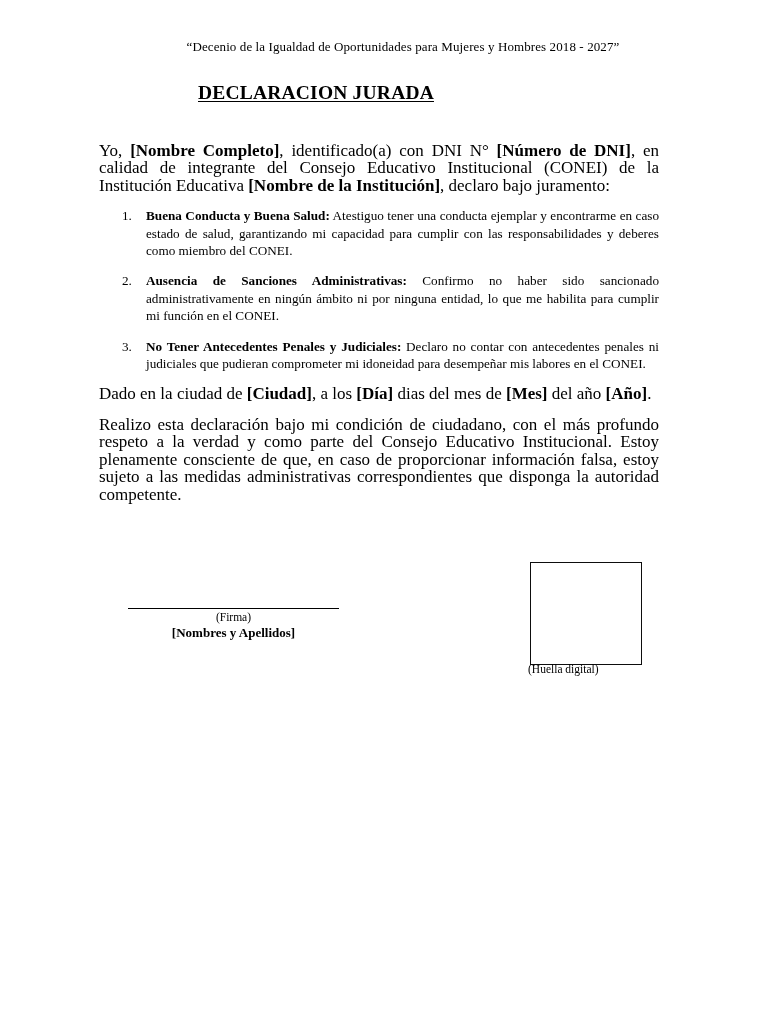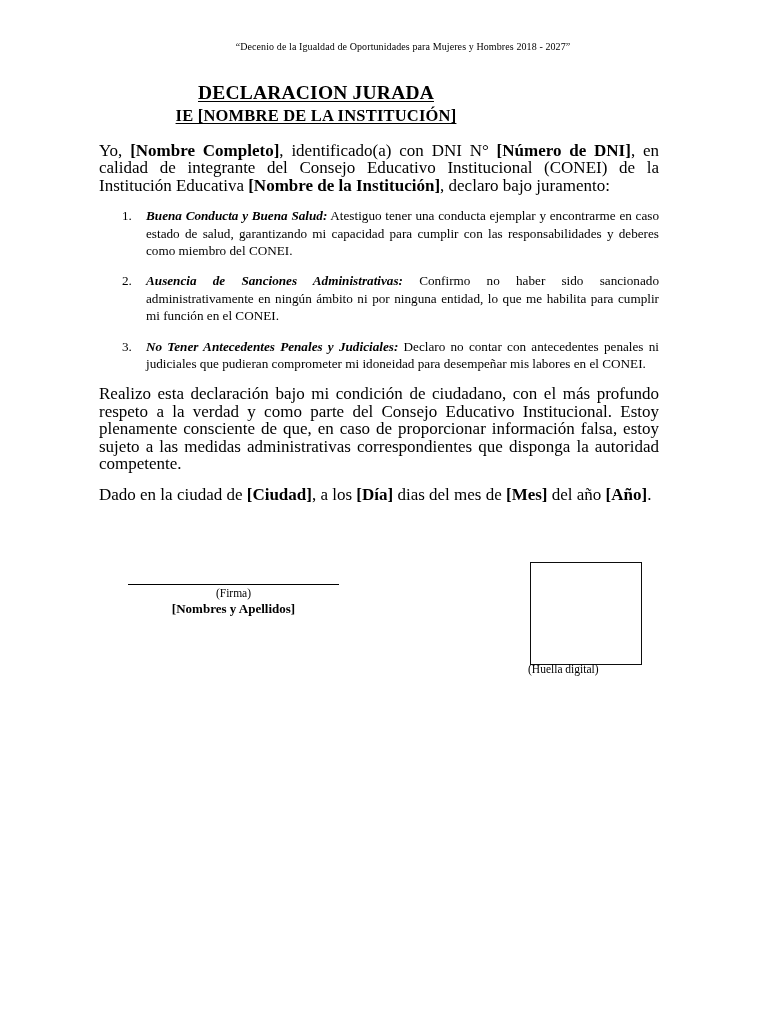--- a/index.html
+++ b/index.html
@@ -27,21 +27,21 @@
 
   
   .header-block {
     position: absolute;
     left: 0;
     top: 40px;
     width: 768px;
     text-align: center;
   }
   .header-line {
-    font-size: 10px;
+    font-size: 13px;
     line-height: 13px;
     letter-spacing: 0.1px;
     white-space: nowrap;
     padding-left: 38px;
   }
 
   
   .title-block {
     position: absolute;
     left: 0;
@@ -101,29 +101,29 @@
     text-justify: inter-word;
   }
   ol.claims li .num {
     position: absolute;
     left: 23px;
     top: 0;
     width: 18px;
     text-align: left;
     font-size: 13.2px;
   }
-  ol.claims li b { font-weight: bold; font-style: italic; }
+  ol.claims li b { font-weight: bold; }
 
   .spacer-para { margin-top: 5px; }
 
   
   .sign-block {
     position: absolute;
     left: 128px;
-    top: 584px;
+    top: 608px;
     width: 211px;
     text-align: center;
   }
   .sign-line {
     width: 211px;
     height: 0;
     border-top: 1.2px solid #000;
     margin: 0 0 1px 0;
   }
   .sign-firma {
@@ -169,36 +169,35 @@
 <body>
 
 <div class="page">
 
   <div class="header-block">
     <div class="header-line">“Decenio de la Igualdad de Oportunidades para Mujeres y Hombres 2018 - 2027”</div>
   </div>
 
   <div class="title-block">
     <div class="title-main"><span class="u">DECLARACION JURADA </span></div>
-    <div class="title-sub"><span class="u">IE [NOMBRE DE LA INSTITUCIÓN]</span></div>
   </div>
 
   <div class="body-block">
 
     <p class="para"><span>Yo, </span><b>[Nombre Completo]</b><span>, identificado(a) con DNI N° </span><b>[Número de DNI]</b><span>, en calidad de integrante del Consejo Educativo Institucional (CONEI) de la Institución Educativa </span><b>[Nombre de la Institución]</b><span>, declaro bajo juramento:</span></p>
 
     <ol class="claims">
       <li><span class="num">1.</span><b>Buena Conducta y Buena Salud:</b><span> Atestiguo tener una conducta ejemplar y encontrarme en caso estado de salud, garantizando mi capacidad para cumplir con las responsabilidades y deberes como miembro del CONEI.</span></li>
       <li><span class="num">2.</span><b>Ausencia de Sanciones Administrativas:</b><span> Confirmo no haber sido sancionado administrativamente en ningún ámbito ni por ninguna entidad, lo que me habilita para cumplir mi función en el CONEI.</span></li>
       <li><span class="num">3.</span><b>No Tener Antecedentes Penales y Judiciales:</b><span> Declaro no contar con antecedentes penales ni judiciales que pudieran comprometer mi idoneidad para desempeñar mis labores en el CONEI.</span></li>
     </ol>
 
+    <p class="para spacer-para"><span>Dado en la ciudad de </span><b>[Ciudad]</b><span>, a los </span><b>[Día]</b><span> dias del mes de </span><b>[Mes]</b><span> del año </span><b>[Año]</b><span>.</span></p>
+
     <p class="para spacer-para">Realizo esta declaración bajo mi condición de ciudadano, con el más profundo respeto a la verdad y como parte del Consejo Educativo Institucional. Estoy plenamente consciente de que, en caso de proporcionar información falsa, estoy sujeto a las medidas administrativas correspondientes que disponga la autoridad competente.</p>
-
-    <p class="para spacer-para"><span>Dado en la ciudad de </span><b>[Ciudad]</b><span>, a los </span><b>[Día]</b><span> dias del mes de </span><b>[Mes]</b><span> del año </span><b>[Año]</b><span>.</span></p>
 
   </div>
 
   <div class="sign-block">
     <div class="sign-line"></div>
     <div class="sign-firma">(Firma)</div>
     <div class="sign-name">[Nombres y Apellidos]</div>
   </div>
 
   <div class="fp-wrap">

